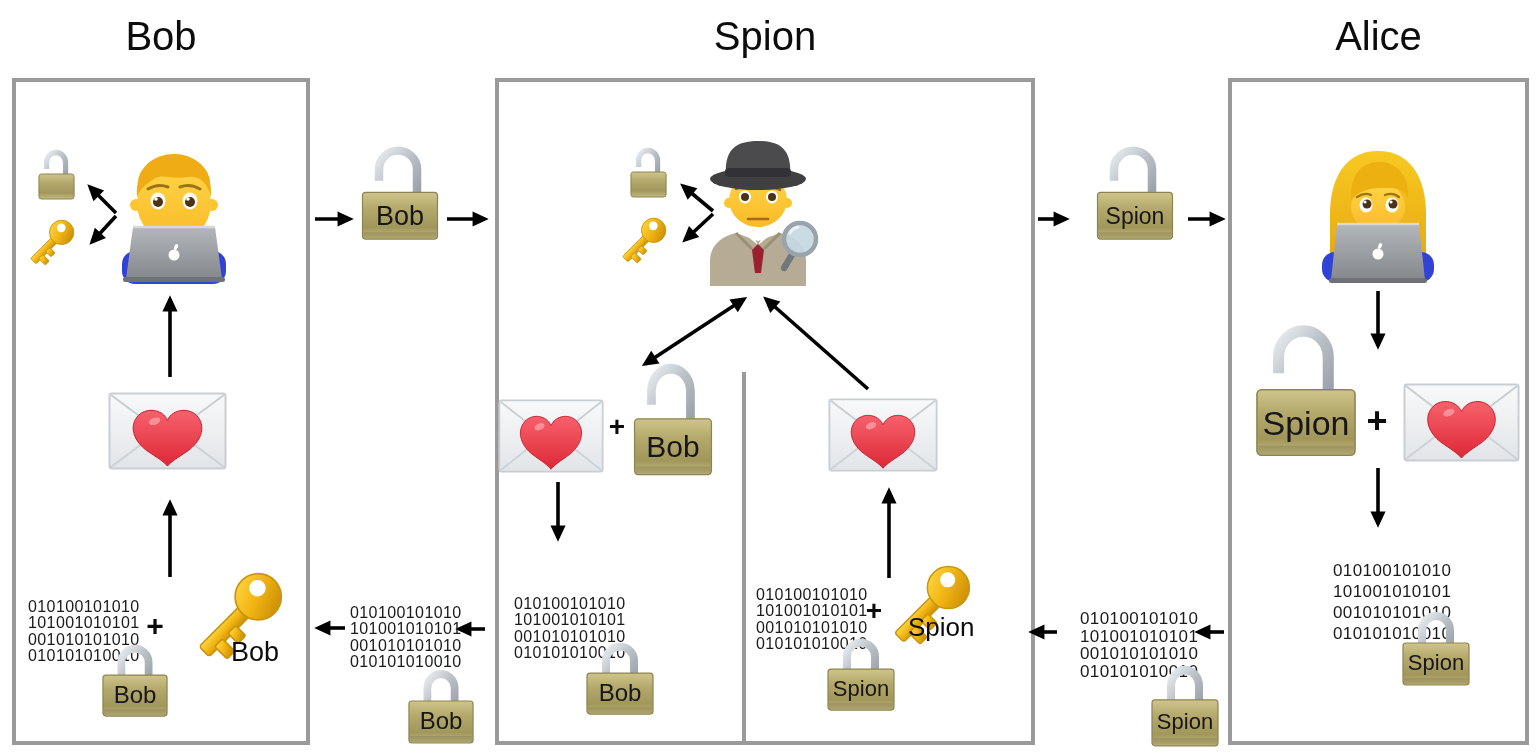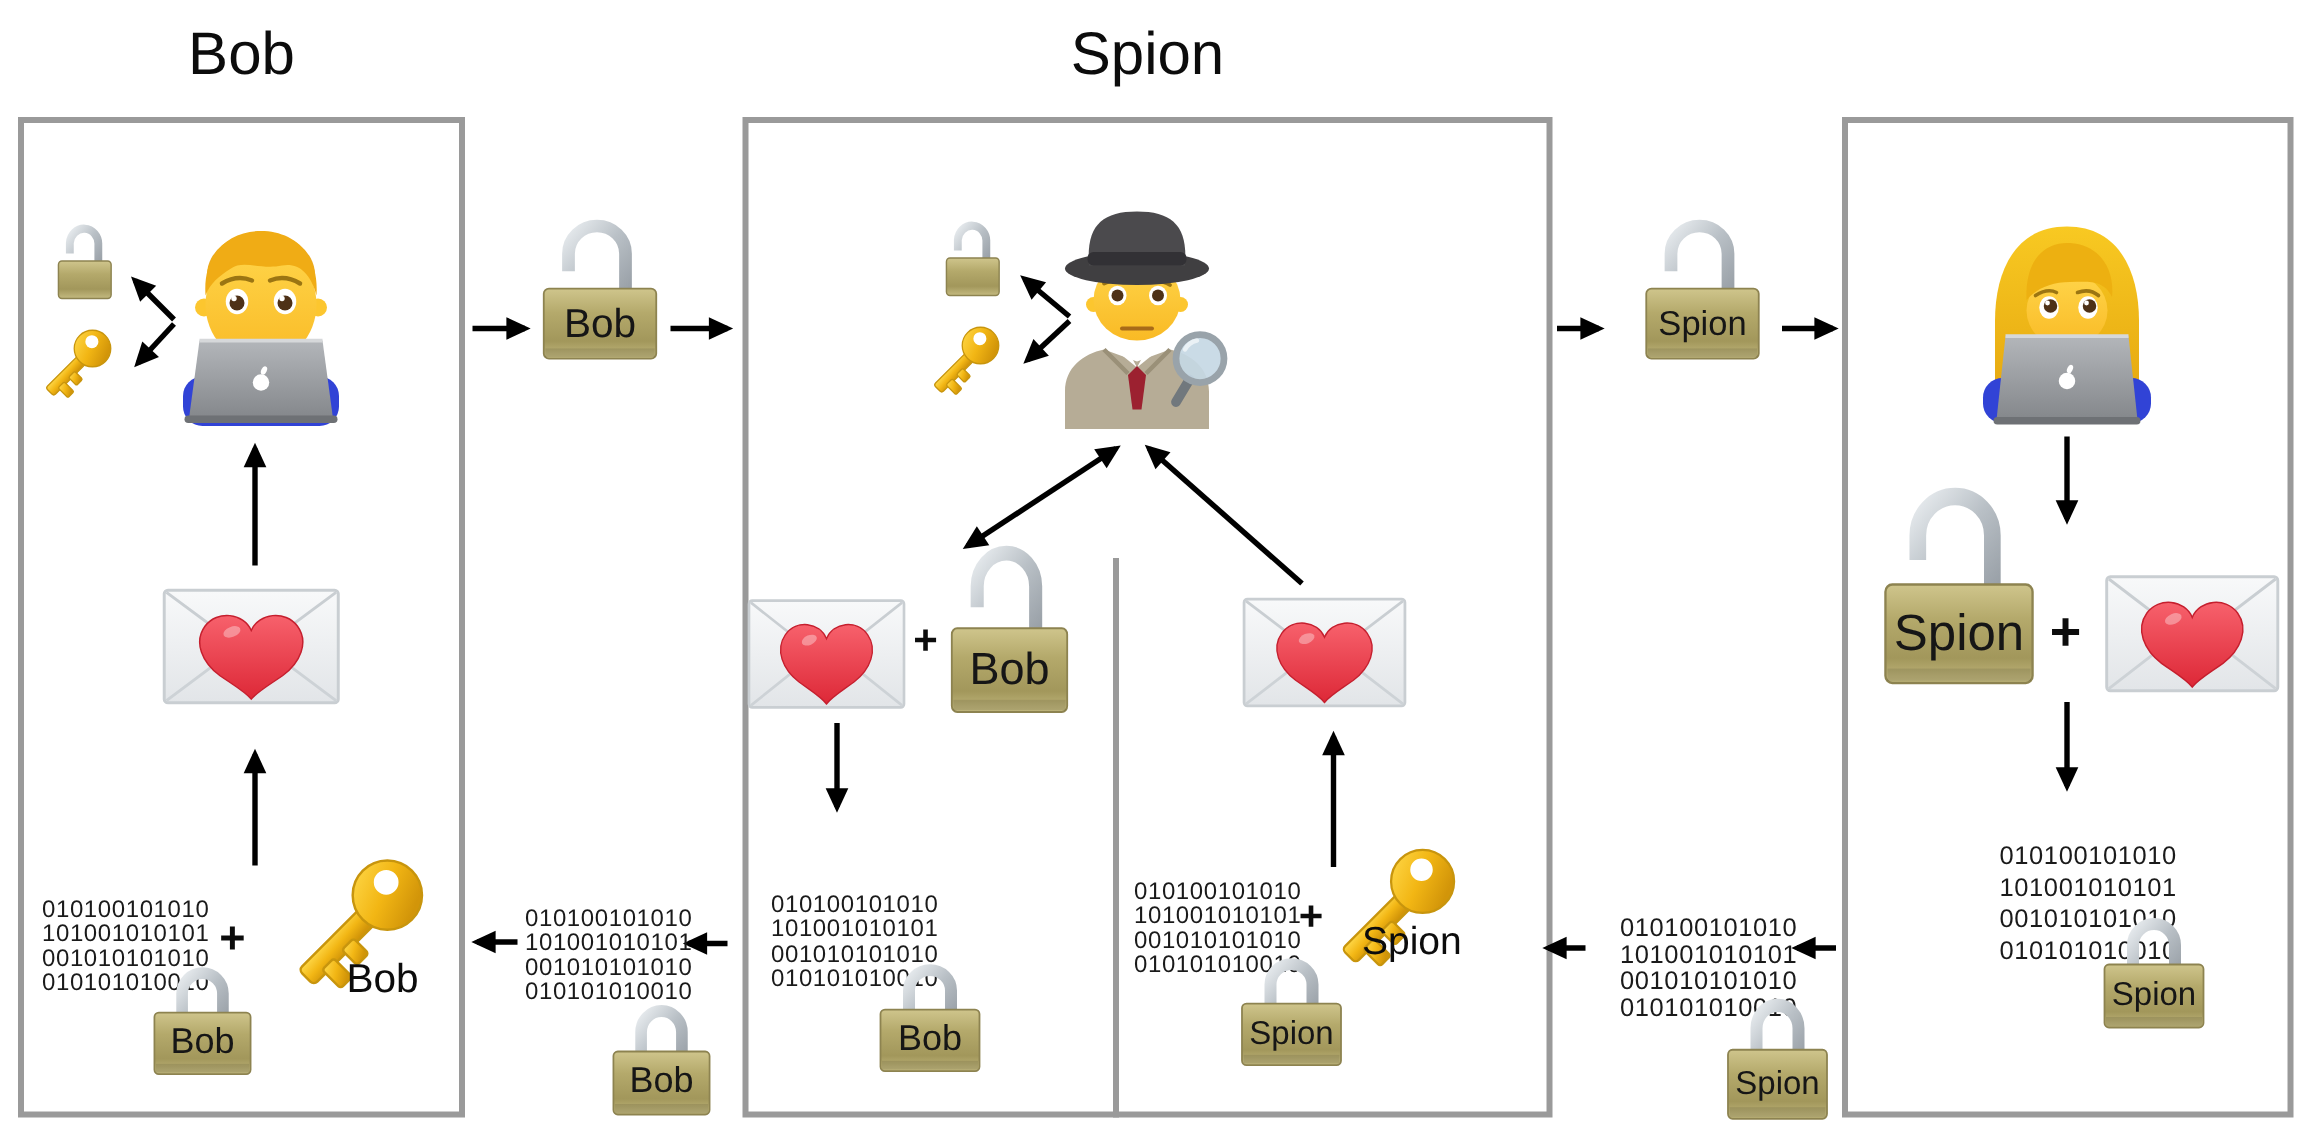--- a/index.html
+++ b/index.html
@@ -69,20 +69,21 @@
           <stop offset="1" stop-color="#e4a40e"></stop>
       </linearGradient>
       <marker id="m-arrow" viewBox="0 0 10 10" refX="7.5" refY="5" markerWidth="5" markerHeight="5" orient="auto-start-reverse">
         <path d="M0.6,0.8 L9.6,5 L0.6,9.2 Z" style="stroke:none;fill:var(--arrow,#000)"></path>
       </marker>
     </defs>
   </svg>
 
   <div class="title" style="left:12px;width:298px;">Bob</div>
   <div class="title" style="left:495px;width:540px;">Spion</div>
+  <div class="title" style="left:1228px;width:301px;">Alice</div>
 
   <div class="panel" style="left:12px;width:298px;"></div>
   <div class="panel" style="left:495px;width:540px;"></div>
   <div class="panel" style="left:1228px;width:301px;"></div>
   <div class="vdivider" style="left:742px;top:372px;width:4px;height:373px;"></div>
 
   <svg class="cmp" style="left:38px;top:148px;width:38px;height:52px;" viewBox="0 0 40 52" preserveAspectRatio="none">
     <path d="M29,28 V15 A10,10 0 0 0 9,14 V21" fill="none" stroke="url(#g-shackle)" stroke-width="5.5"></path>
     <rect x="1" y="26" width="37" height="25" rx="2.5" fill="url(#g-brass)" stroke="#8d8350" stroke-width="1"></rect>
   </svg>

